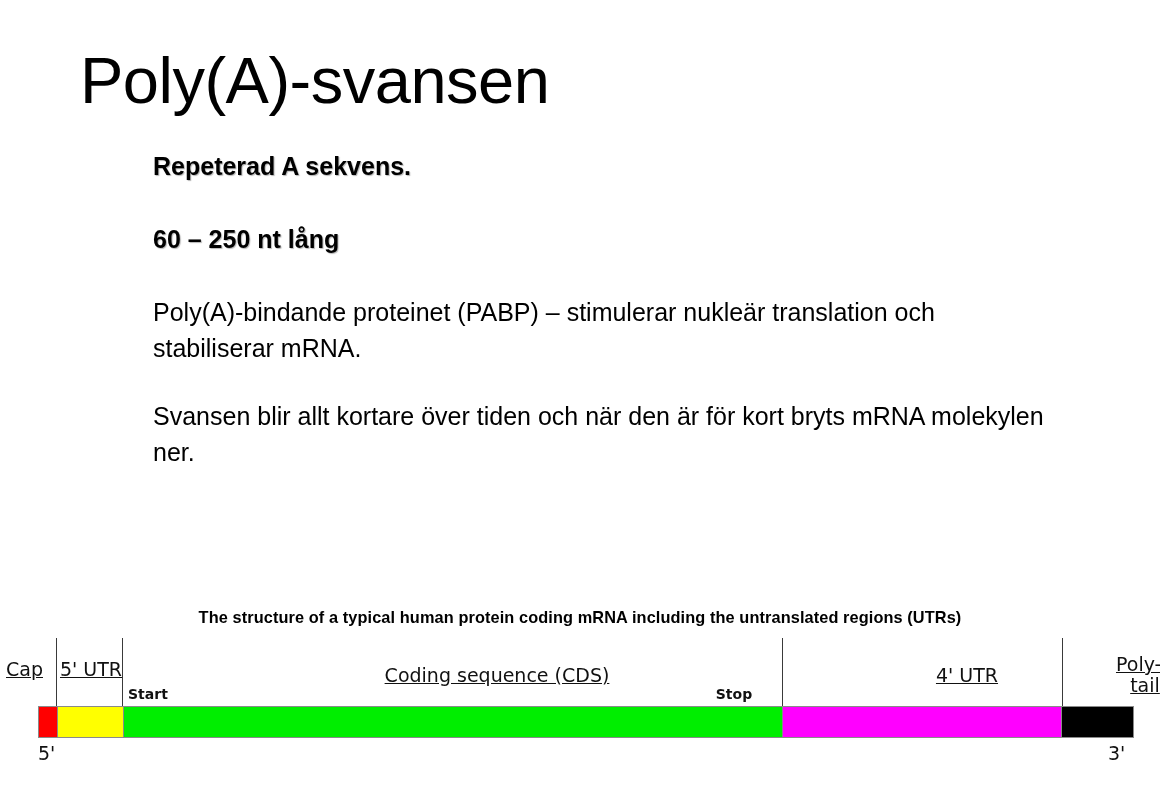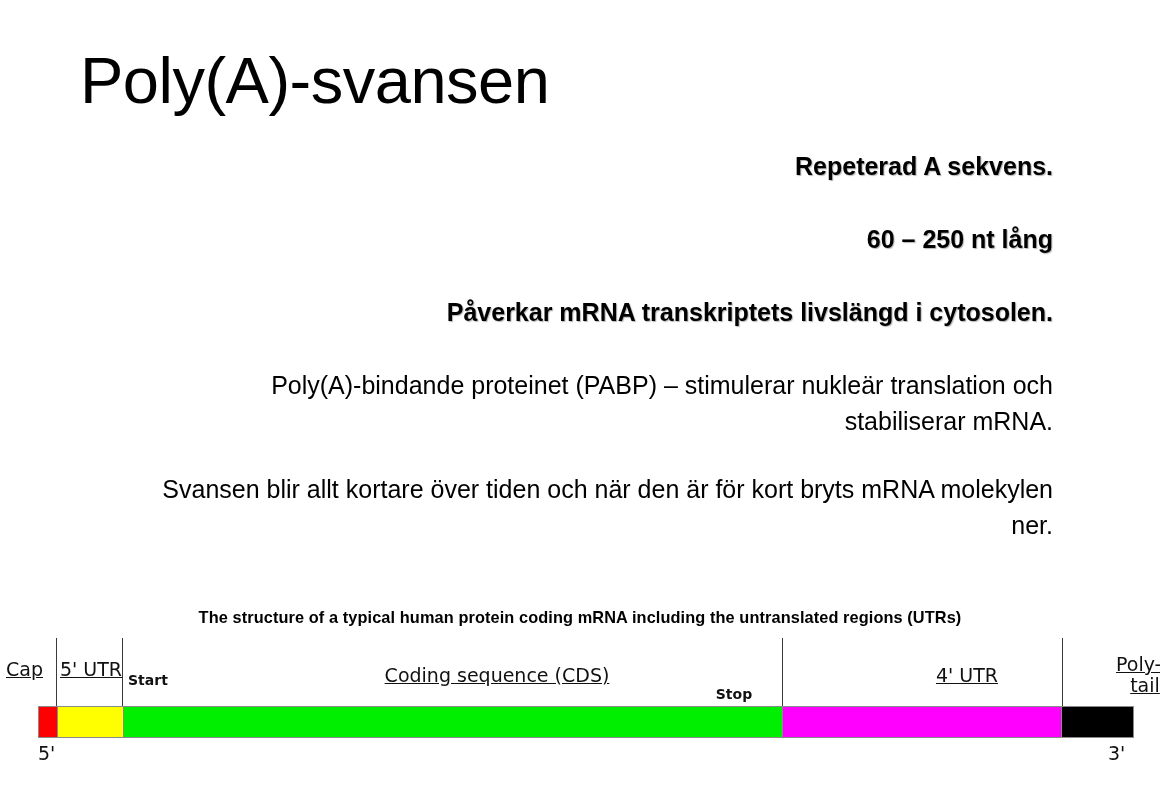--- a/index.html
+++ b/index.html
@@ -31,21 +31,20 @@
     color: #000000;
     white-space: nowrap;
   }
 
   
   .body-block {
     position: absolute;
     left: 153px;
     top: 148px;
     width: 900px;
-    text-align: right;
   }
   .para {
     font-family: "Liberation Sans", sans-serif;
     font-size: 25px;
     line-height: 36px;
     color: #000000;
     margin: 0 0 37px 0;
     white-space: pre-line;
   }
   .para.strong {
@@ -134,21 +133,20 @@
   .end-label.right { left: 1108px; }
 </style>
 </head>
 <body>
 
 <div class="slide-title">Poly(A)-svansen</div>
 
 <div class="body-block">
   <p class="para strong">Repeterad A sekvens.</p>
   <p class="para strong">60 – 250 nt lång</p>
-  <p class="para strong">Påverkar mRNA transkriptets livslängd i cytosolen.</p>
   <p class="para p-pabp">Poly(A)-bindande proteinet (PABP) – stimulerar nukleär translation och stabiliserar mRNA.</p>
   <p class="para p-last">Svansen blir allt kortare över tiden och när den är för kort bryts mRNA molekylen ner.</p>
 </div>
 
 <div class="figure">
 
   <div class="fig-caption">The structure of a typical human protein coding mRNA including the untranslated regions (UTRs)</div>
 
   <div class="divider" style="left:56px;"></div>
   <div class="divider" style="left:122px;"></div>
@@ -159,21 +157,21 @@
 
   <div class="region-label" style="left:60px; top:62px;">5' UTR</div>
 
   <div class="region-label centered" style="left:122px; top:68px; width:660px;">Coding sequence (CDS)</div>
 
   <div class="region-label centered" style="left:782px; top:68px; width:280px;">4' UTR</div>
 
   <div class="region-label centered" style="left:1064px; top:58px; width:72px; white-space:pre-line; line-height:21px;">Poly-A
 tail</div>
 
-  <div class="codon-label" style="left:128px; top:76px;">Start</div>
+  <div class="codon-label" style="left:128px; top:90px;">Start</div>
 
   <div class="codon-label" style="left:692px; top:90px; width:84px; text-align:center;">Stop</div>
 
   <div class="mrna-bar">
     <div class="seg" style="width:1.64%;  background:#FF0000;"></div>
     <div class="seg" style="width:6.02%;  background:#FFFF00;"></div>
     <div class="seg" style="width:60.22%; background:#00EE00;"></div>
     <div class="seg" style="width:25.55%; background:#FF00FF;"></div>
     <div class="seg" style="width:6.57%;  background:#000000;"></div>
   </div>

